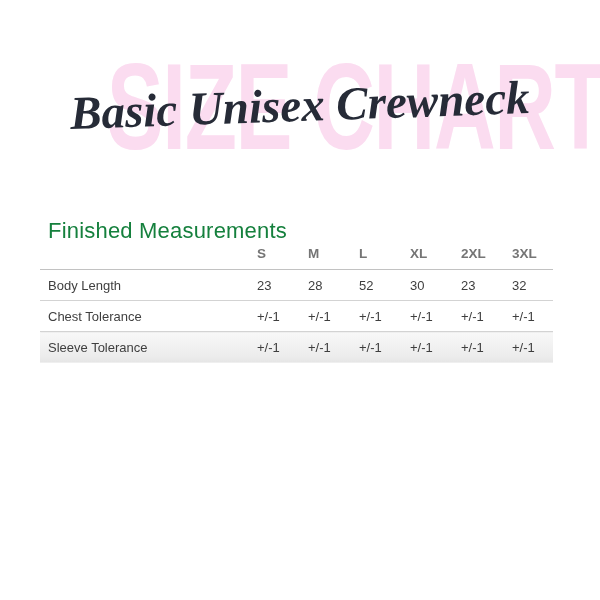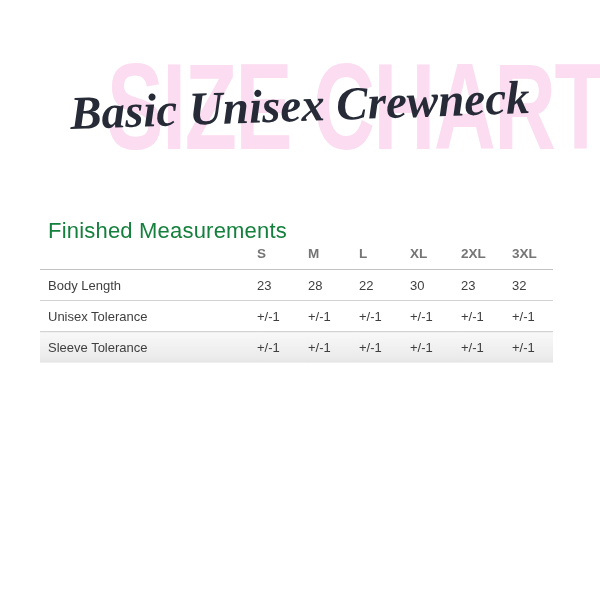--- a/index.html
+++ b/index.html
@@ -122,27 +122,27 @@
         <th>XL</th>
         <th>2XL</th>
         <th>3XL</th>
       </tr>
     </thead>
     <tbody>
       <tr>
         <td class="row-label">Body Length</td>
         <td>23</td>
         <td>28</td>
-        <td>22</td>
+        <td>52</td>
         <td>30</td>
         <td>23</td>
         <td>32</td>
       </tr>
       <tr>
-        <td class="row-label">Unisex Tolerance</td>
+        <td class="row-label">Chest Tolerance</td>
         <td>+/-1</td>
         <td>+/-1</td>
         <td>+/-1</td>
         <td>+/-1</td>
         <td>+/-1</td>
         <td>+/-1</td>
       </tr>
       <tr class="highlight">
         <td class="row-label">Sleeve Tolerance</td>
         <td>+/-1</td>

